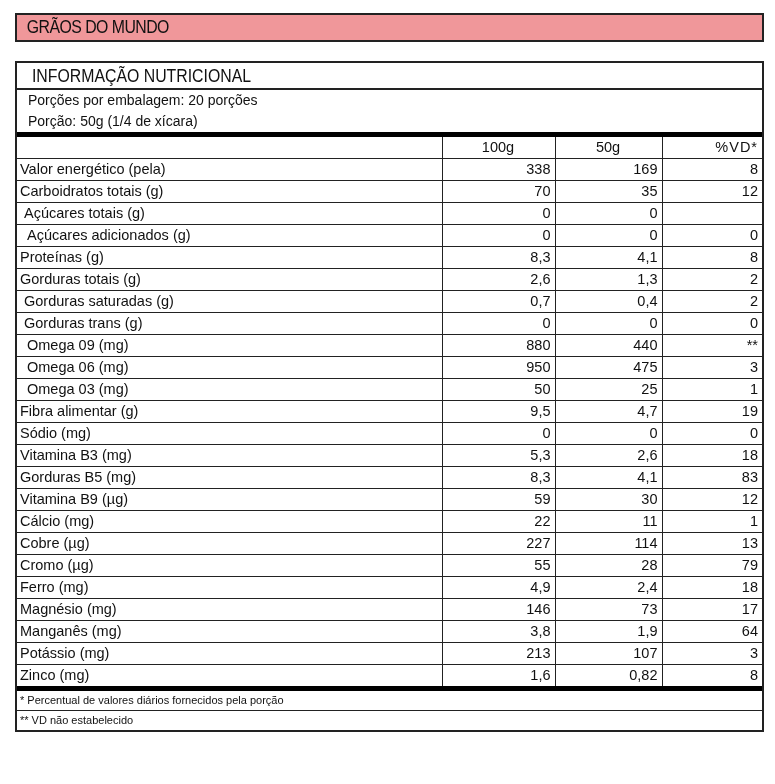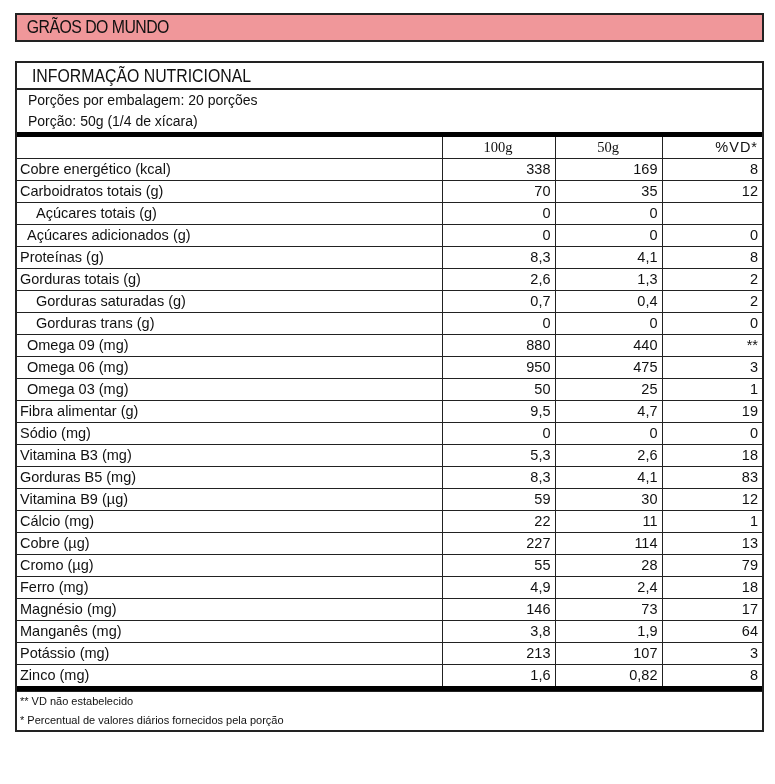--- a/index.html
+++ b/index.html
@@ -16,24 +16,24 @@
   .serving { font-size:14px; padding-left:11px; height:21px; line-height:21px; }
   .thick { height:5px; background:#000; }
   table { border-collapse:collapse; width:745px; table-layout:fixed; }
   td, th { border:1.5px solid #222; font-size:14.5px; font-weight:normal; height:21px;
            padding:0 4px 0 3px; line-height:21px; white-space:nowrap; }
   tr td:first-child, tr th:first-child { border-left:none; }
   tr td:last-child, tr th:last-child { border-right:none; }
   tr:first-child th { border-top:none; }
   tr:last-child td { border-bottom:none; }
   col.c0 { width:425px; } col.c1 { width:113px; } col.c2 { width:107px; } col.c3 { width:100px; }
-  th.num { text-align:center;font-family:Liberation Serif, serif; }
+  th.num { text-align:center; }
   th.vd { text-align:right; letter-spacing:1px; }
   td.num { text-align:right; }
-  td.ind1 { padding-left:19px; }
+  td.ind1 { padding-left:7px; }
   td.ind2 { padding-left:10px; }
   .foot { font-size:11px; height:19px; line-height:19px; padding-left:3px; border-top:1.5px solid #222; }
   .foot.first { border-top:none; }
 </style>
 </head>
 <body>
 
 <div class="brand-bar">
   <span>GRÃOS DO MUNDO</span>
 </div>
@@ -56,21 +56,21 @@
     <thead>
       <tr>
         <th></th>
         <th class="num">100g</th>
         <th class="num">50g</th>
         <th class="vd">%VD*</th>
       </tr>
     </thead>
     <tbody id="rows">
         <tr>
-          <td>Cobre energético (kcal)</td>
+          <td>Valor energético (pela)</td>
           <td class="num">338</td>
           <td class="num">169</td>
           <td class="num">8</td>
         </tr>
         <tr>
           <td>Carboidratos totais (g)</td>
           <td class="num">70</td>
           <td class="num">35</td>
           <td class="num">12</td>
         </tr>
@@ -203,15 +203,15 @@
         <tr>
           <td>Zinco (mg)</td>
           <td class="num">1,6</td>
           <td class="num">0,82</td>
           <td class="num">8</td>
         </tr>
       </tbody>
   </table>
 
   <div class="thick"></div>
+  <div class="foot first">* Percentual de valores diários fornecidos pela porção</div>
   <div class="foot">** VD não estabelecido</div>
-  <div class="foot first">* Percentual de valores diários fornecidos pela porção</div>
 </div>
 
 </body></html>

